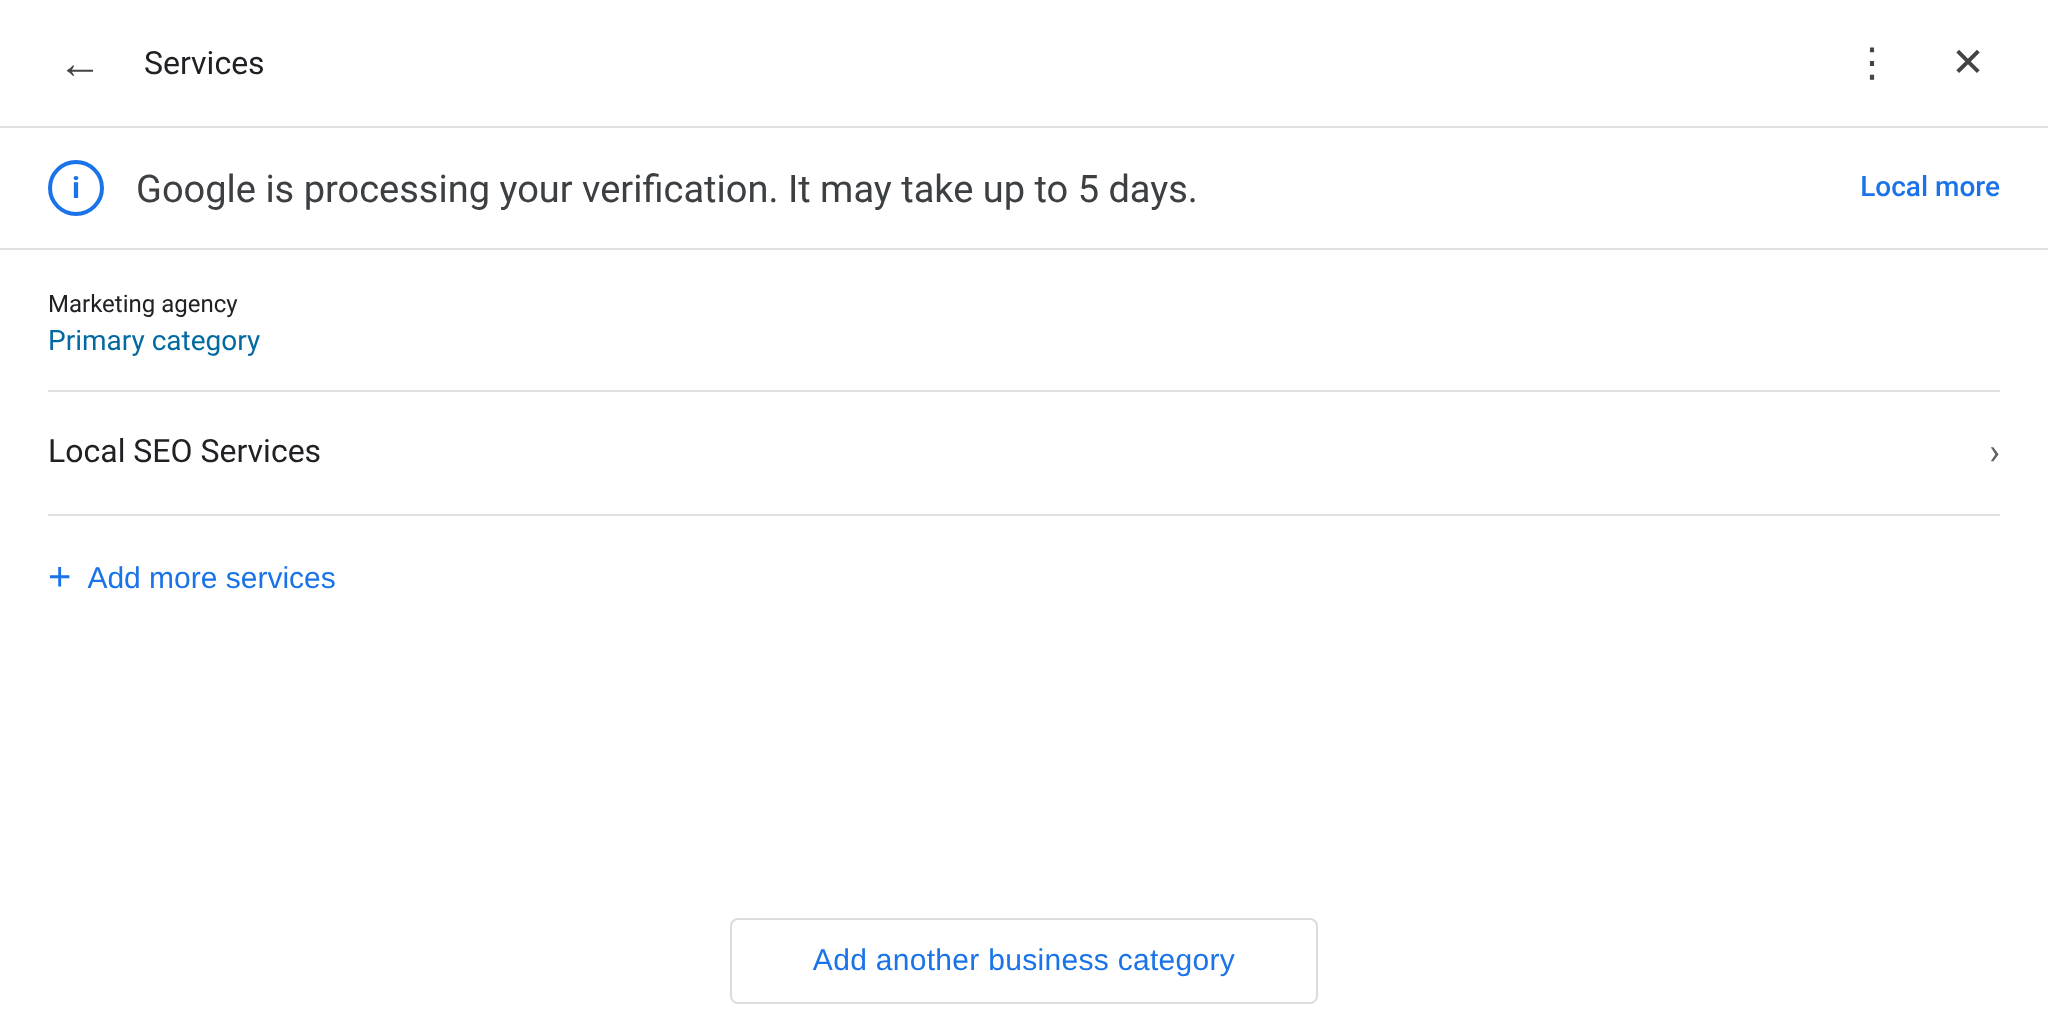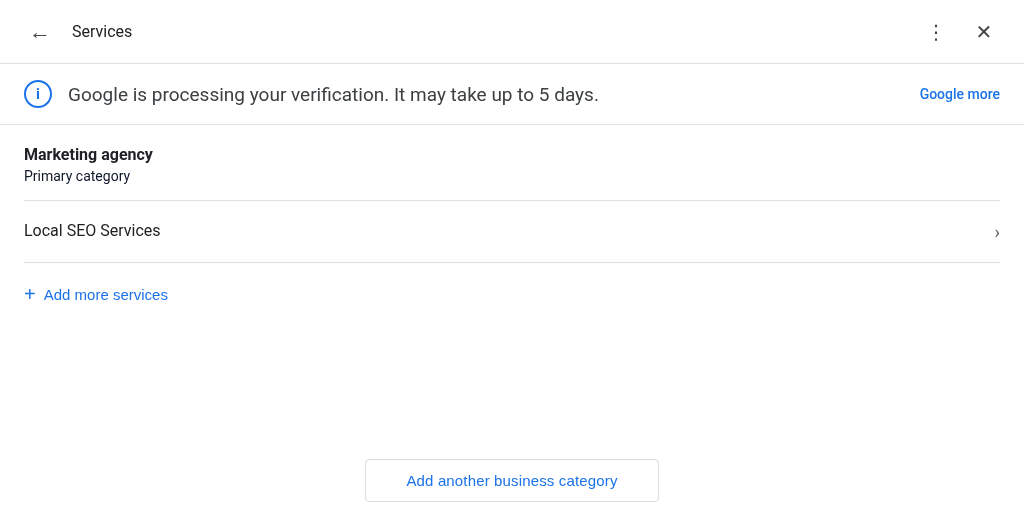--- a/index.html
+++ b/index.html
@@ -121,29 +121,29 @@
       padding: 0 24px;
     }
 
     
     .category-section {
       padding: 20px 0 16px 0;
       border-bottom: 1px solid #e0e0e0;
     }
 
     .category-name {
-      font-size: 16px;
-      font-weight: 700;
+      font-size: 12px;
+      font-weight: 400;
       color: #202124;
       margin-bottom: 4px;
     }
 
     .category-label {
       font-size: 14px;
-      color: #0f172a;
+      color: #0369a1;
     }
 
     
     .service-row {
       display: flex;
       align-items: flex-start;
       justify-content: space-between;
       padding: 20px 0;
       border-bottom: 1px solid #e0e0e0;
       cursor: pointer;
@@ -221,21 +221,21 @@
       </button>
       <button class="icon-btn">
         <span>✕</span>
       </button>
     </div>
   </div>
 
   <div class="info-banner">
     <div class="info-icon-circle">i</div>
     <span class="info-text">Google is processing your verification. It may take up to 5 days.</span>
-    <a class="learn-more-link">Google more</a>
+    <a class="learn-more-link">Local more</a>
   </div>
 
   <div class="content">
 
     <div class="category-section">
       <div class="category-name">Marketing agency</div>
       <div class="category-label">Primary category</div>
     </div>
 
     <div class="service-row">

